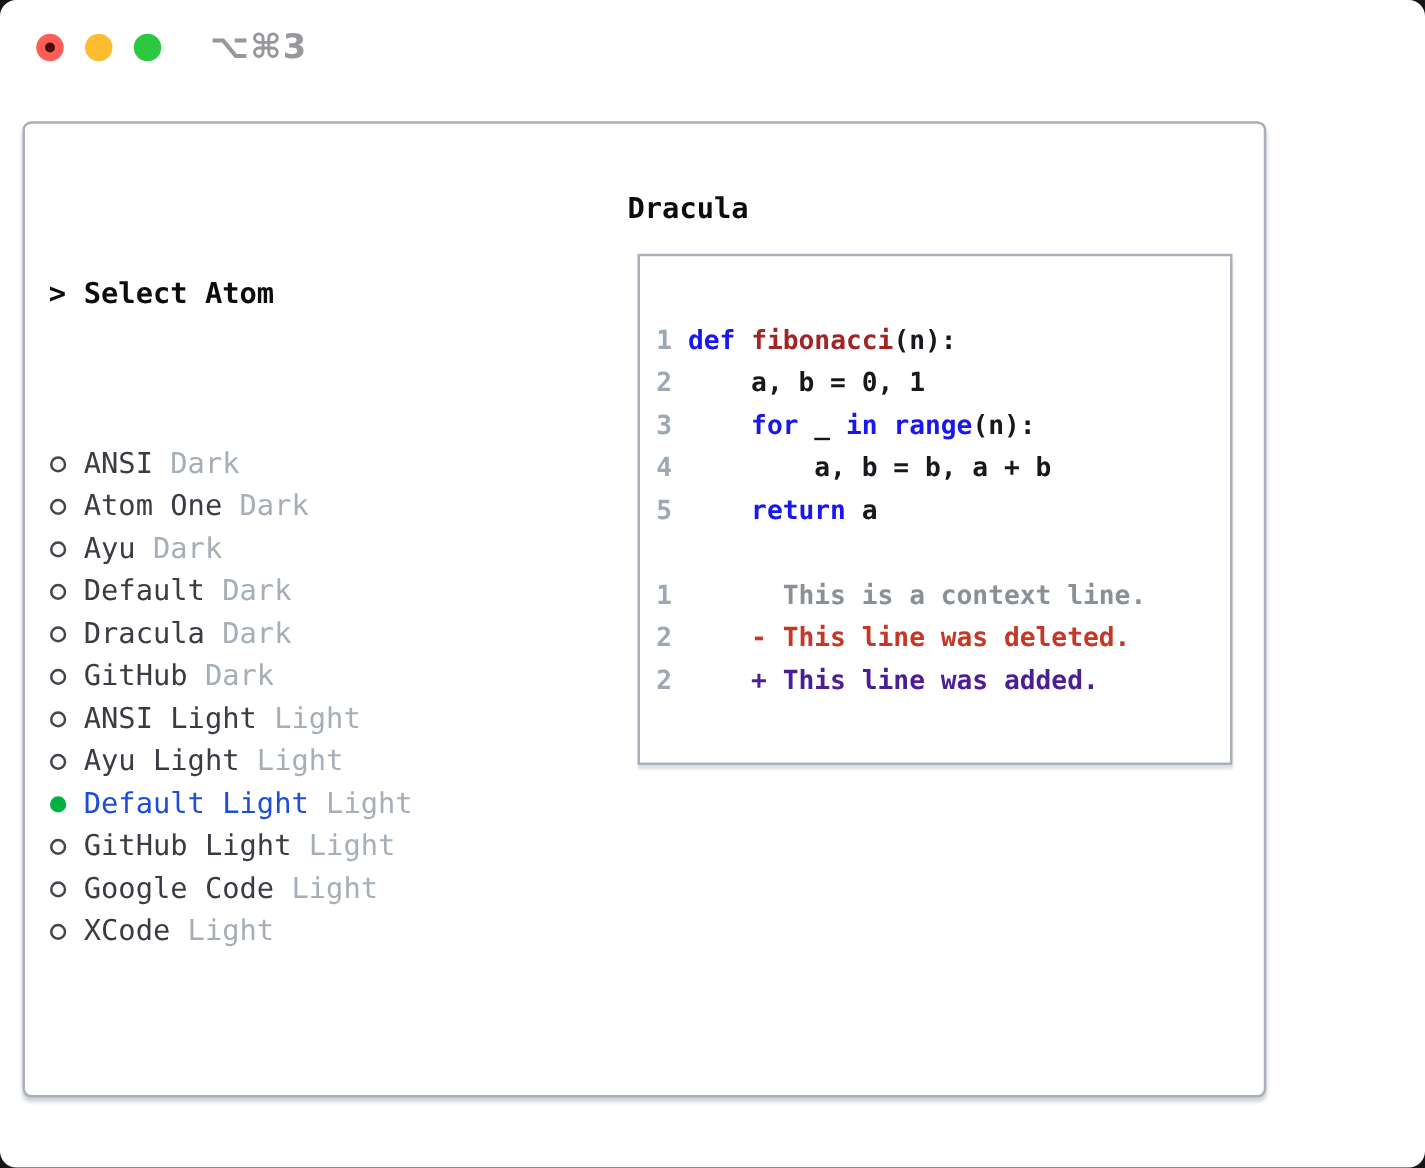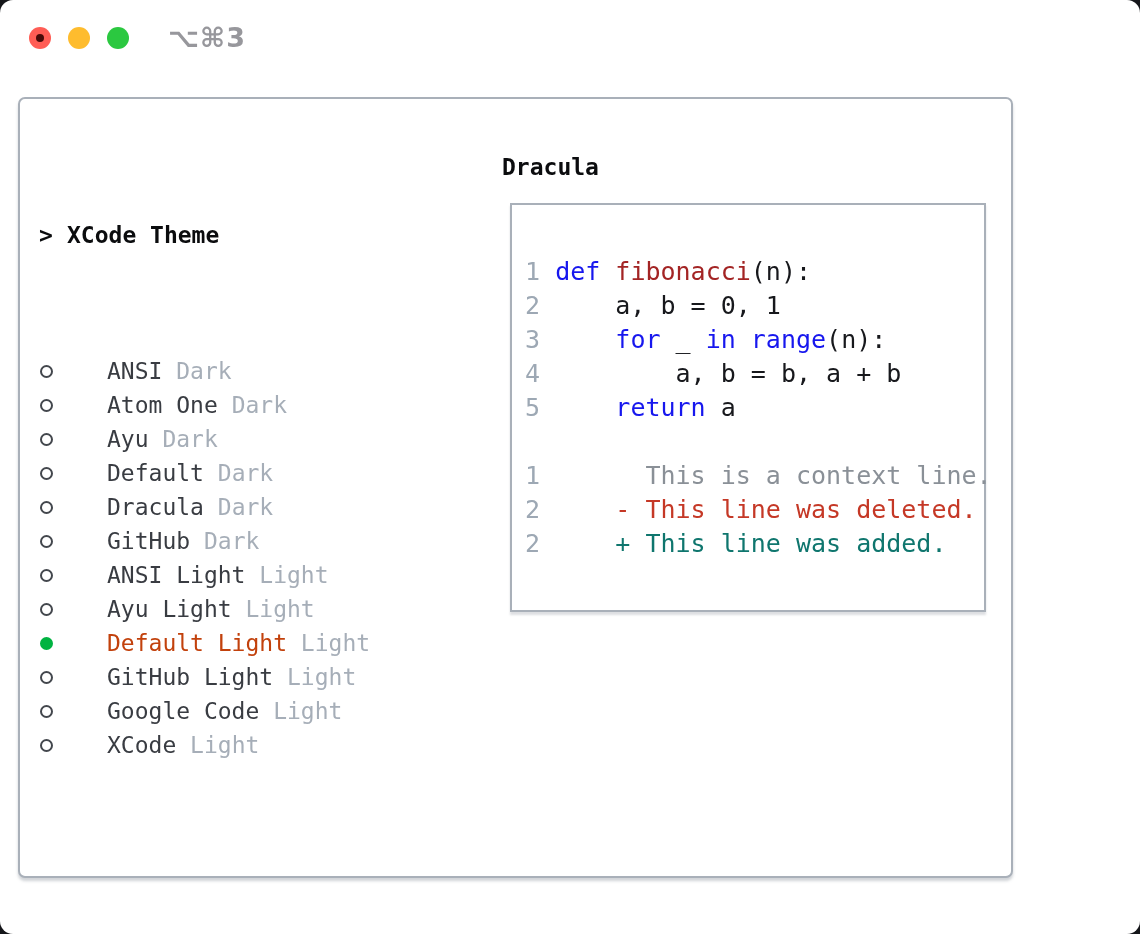--- a/index.html
+++ b/index.html
@@ -19,38 +19,38 @@
   .panel{position:absolute;left:18px;top:97px;width:991px;height:777px;background:#fff;
          border:2px solid #a9b0b9;border-radius:7px;box-shadow:0 3px 3px rgba(120,128,140,.35);}
   
   .left-col{position:absolute;left:19px;top:51px;font-size:23px;line-height:34px;white-space:pre;}
   .row{height:34px;display:flex;align-items:center;white-space:pre;}
   .marker{display:inline-flex;width:28px;align-items:center;flex:0 0 28px;}
   .marker .circle{width:13px;height:13px;border-radius:50%;border:2px solid #43474d;box-sizing:border-box;margin-left:1px;}
   .marker .circle.filled{background:#00b341;border-color:#00b341;}
   .hdr-marker{color:#0b0c0e;font-weight:bold;width:28px;display:inline-block;}
   .hdr-label{color:#0b0c0e;font-weight:bold;}
-  .tname{color:#393c42;margin-left:40px;}
-  .tname.sel{color:#c2410c;}
+  .tname{color:#393c42;}
+  .tname.sel{color:#1d4ed8;}
   .ttag{color:#a6aeb8;text-align:center;}
   .gap-row{height:34px;}
   
   .preview-title{position:absolute;left:482px;top:51px;height:34px;line-height:34px;
                  font-size:23px;font-weight:bold;color:#0b0c0e;}
   .preview-box{position:absolute;left:490px;top:104px;width:472px;height:405px;
                border:2px solid #a9b0b9;background:#fff;box-shadow:0 3px 2px rgba(120,128,140,.25);}
-  .code{position:absolute;left:13px;top:50px;font-size:25px;line-height:34px;white-space:pre;}
+  .code{position:absolute;left:13px;top:50px;font-size:21px;line-height:34px;white-space:pre;font-weight:bold;}
   .code-line{height:34px;min-height:34px;white-space:pre;}
   .num{color:#9da8b4;}
   .kw{color:#1717ee;}
   .fn{color:#a32424;}
   .plain{color:#17181c;}
   .ctx{color:#8a9097;margin-top:44px;}
   .del{color:#c53826;}
-  .add{color:#0f766e;}
+  .add{color:#4c1d95;}
 </style>
 </head>
 <body>
 
 <div class="window">
 
   <div class="titlebar">
     <div class="traffic">
       <button class="tl tl-close">
           <span class="dot"></span>
@@ -58,21 +58,21 @@
       <button class="tl tl-min"></button>
       <button class="tl tl-zoom"></button>
     </div>
     <div class="shortcut">⌥⌘3</div>
   </div>
 
   <div class="panel">
 
     <div class="left-col">
       <div class="row">
-        <span class="hdr-marker">&gt;</span><span class="hdr-label">XCode Theme</span>
+        <span class="hdr-marker">&gt;</span><span class="hdr-label">Select Atom</span>
       </div>
 
       <div id="theme-list"><div class="row"><span class="marker"><span class="circle"></span></span><span class="tname">ANSI</span><span class="ttag"> Dark</span></div><div class="row"><span class="marker"><span class="circle"></span></span><span class="tname">Atom One</span><span class="ttag"> Dark</span></div><div class="row"><span class="marker"><span class="circle"></span></span><span class="tname">Ayu</span><span class="ttag"> Dark</span></div><div class="row"><span class="marker"><span class="circle"></span></span><span class="tname">Default</span><span class="ttag"> Dark</span></div><div class="row"><span class="marker"><span class="circle"></span></span><span class="tname">Dracula</span><span class="ttag"> Dark</span></div><div class="row"><span class="marker"><span class="circle"></span></span><span class="tname">GitHub</span><span class="ttag"> Dark</span></div><div class="row"><span class="marker"><span class="circle"></span></span><span class="tname">ANSI Light</span><span class="ttag"> Light</span></div><div class="row"><span class="marker"><span class="circle"></span></span><span class="tname">Ayu Light</span><span class="ttag"> Light</span></div><div class="row"><span class="marker"><span class="circle filled"></span></span><span class="tname sel">Default Light</span><span class="ttag"> Light</span></div><div class="row"><span class="marker"><span class="circle"></span></span><span class="tname">GitHub Light</span><span class="ttag"> Light</span></div><div class="row"><span class="marker"><span class="circle"></span></span><span class="tname">Google Code</span><span class="ttag"> Light</span></div><div class="row"><span class="marker"><span class="circle"></span></span><span class="tname">XCode</span><span class="ttag"> Light</span></div></div>
 
       <div class="gap-row"></div>
 
       
       
 
       

